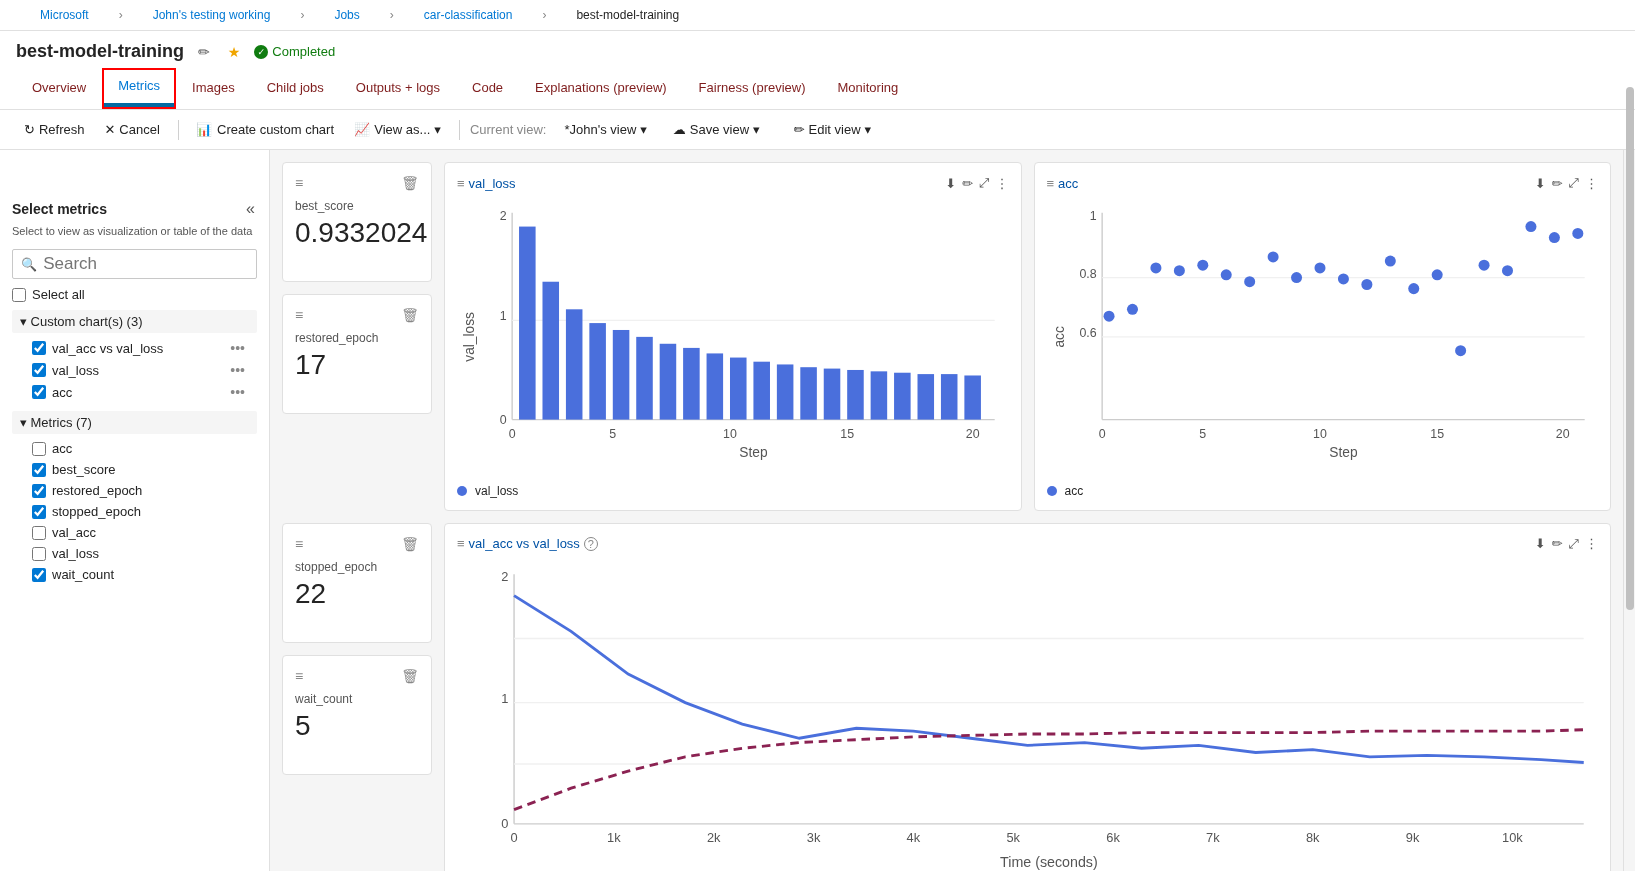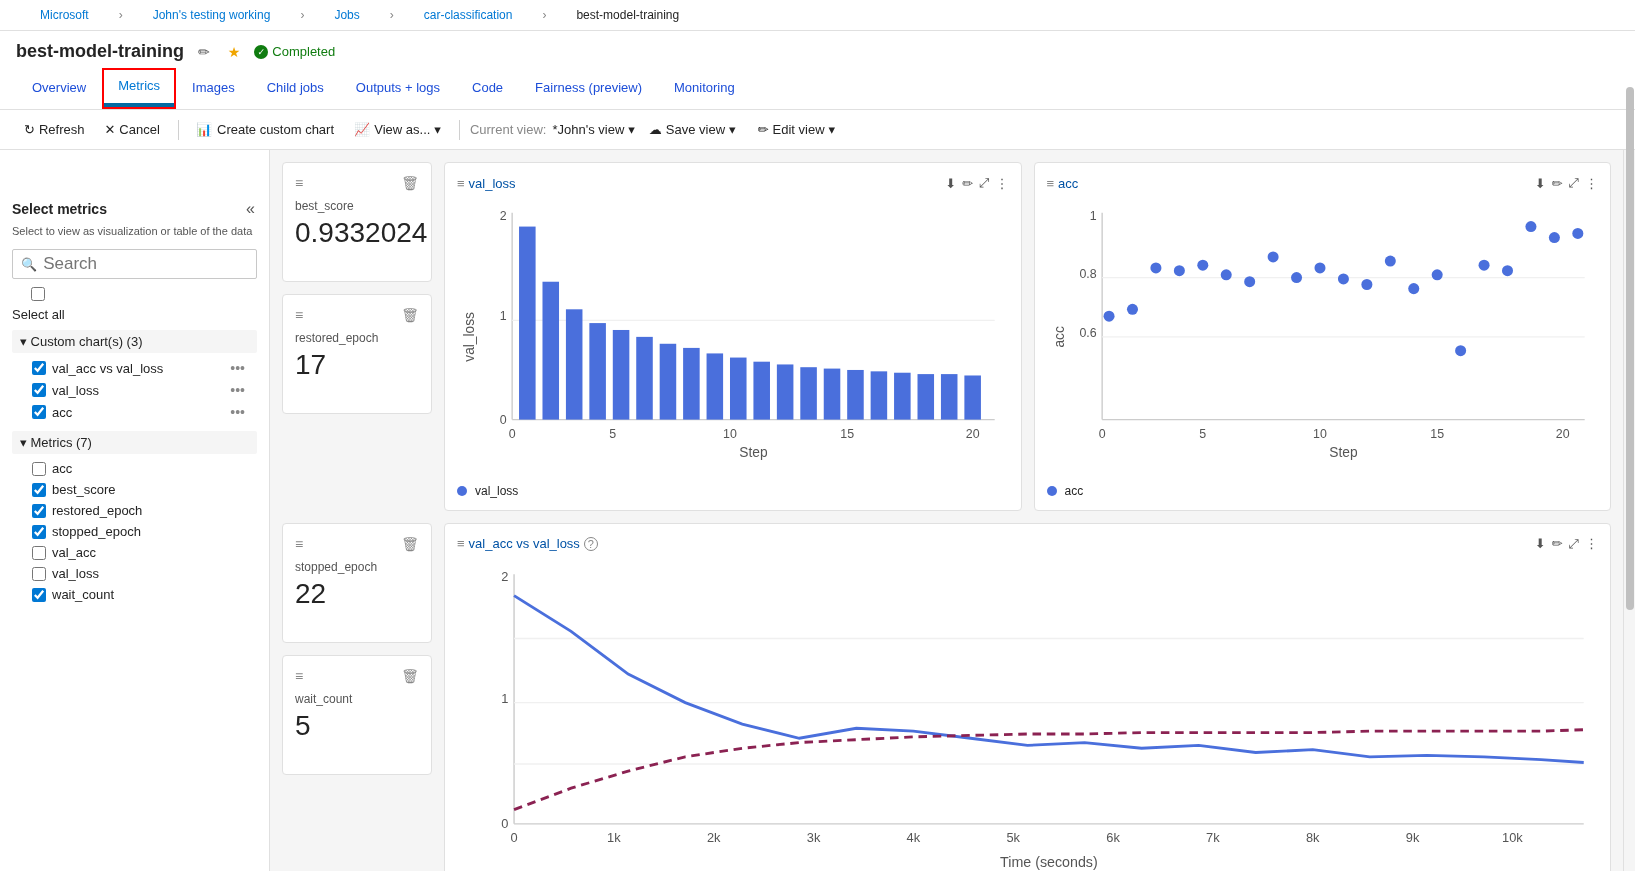--- a/index.html
+++ b/index.html
@@ -15,46 +15,46 @@
     .page-header { display: flex; align-items: center; gap: 10px; padding: 10px 16px 6px; background: #fff; }
     .page-title { font-size: 18px; font-weight: 600; }
     .icon-btn { background: none; border: none; cursor: pointer; color: #555; font-size: 14px; padding: 2px 4px; }
     .star-icon { color: #f0a500; }
     .completed-badge { display: flex; align-items: flex-end; gap: 4px; color: #107c10; font-size: 13px; }
     .completed-dot { width: 14px; height: 14px; background: #107c10; border-radius: 50%; display: flex; align-items: center; justify-content: center; }
     .completed-dot::after { content: '✓'; color: white; font-size: 9px; }
 
     
     .tabs { display: flex; align-items: center; gap: 0; padding: 0 16px; background: #fff; border-bottom: 1px solid #e0e0e0; }
-    .tab { padding: 10px 16px; cursor: pointer; color: #1d4ed8; font-size: 13px; border-bottom: 2px solid transparent; white-space: nowrap; }
+    .tab { padding: 10px 16px; cursor: pointer; color: #7f1d1d; font-size: 13px; border-bottom: 2px solid transparent; white-space: nowrap; }
     .tab.active { color: #0078d4; border-bottom: 6px solid #0369a1; font-weight: 500; outline: 2px solid red; outline-offset: -2px; }
 
     
     .toolbar { display: flex; align-items: center; gap: 4px; padding: 8px 16px; background: #fff; border-bottom: 1px solid #e0e0e0; }
     .toolbar-btn { display: flex; align-items: center; gap: 4px; background: none; border: none; cursor: pointer; color: #242424; font-size: 13px; padding: 4px 8px; border-radius: 2px; }
     .toolbar-sep { width: 1px; height: 20px; background: #d0d0d0; margin: 0 6px; }
-    .current-view-section { display: flex; align-items: center; gap: 6px; font-size: 13px; }
+    .current-view-section { display: flex; align-items: center; gap: 18px; font-size: 13px; }
     .current-view-label { color: #888; }
     .view-dropdown { display: flex; align-items: center; gap: 4px; cursor: pointer; color: #242424; border: none; background: none; font-size: 13px; }
 
     
     .main-layout { display: flex; height: calc(100vh - 130px); overflow: hidden; }
 
     
     .sidebar { width: 270px; min-width: 270px; background: #fff; border-right: 1px solid #e0e0e0; overflow-y: auto; padding: 12px; }
     .sidebar-header { display: flex; align-items: center; justify-content: space-between; margin-bottom: 4px; margin-top: 36px; }
     .sidebar-title { font-size: 14px; font-weight: 600; }
     .sidebar-subtitle { font-size: 11px; color: #555; margin-bottom: 10px; line-height: 1.4; }
     .collapse-btn { background: none; border: none; cursor: pointer; color: #555; font-size: 16px; padding: 2px; }
 
     .search-box { display: flex; align-items: center; border: 1px solid #c8c8c8; border-radius: 2px; padding: 4px 8px; margin-bottom: 8px; gap: 6px; }
     .search-box input { border: none; outline: none; font-size: 17px; width: 100%; }
 
     .select-all-row { display: flex; align-items: center; gap: 6px; margin-bottom: 8px; }
-    .checkbox-label { display: flex; align-items: center; gap: 6px; font-size: 13px; cursor: pointer; flex-direction: column; }
+    .checkbox-label { display: flex; align-items: center; gap: 6px; font-size: 13px; cursor: pointer; }
     input[type="checkbox"] { width: 14px; height: 14px; cursor: pointer; accent-color: #0078d4; }
 
     .group-header { display: flex; align-items: center; gap: 4px; font-size: 13px; font-weight: 500; padding: 4px 0; cursor: pointer; background: #f5f5f5; padding: 4px 8px; margin-bottom: 4px; border-radius: 2px; }
     .group-item { display: flex; align-items: center; justify-content: space-between; padding: 3px 8px 3px 20px; }
     .group-item-left { display: flex; align-items: center; gap: 6px; font-size: 13px; }
     .dots-btn { background: none; border: none; cursor: pointer; color: #888; font-size: 14px; padding: 0 4px; }
 
     
     .content { flex: 1; overflow-y: auto; overflow-x: hidden; padding: 12px; background: #f5f5f5; }
     .charts-grid { display: grid; grid-template-columns: 150px 1fr 1fr; gap: 12px; margin-bottom: 12px; }
@@ -110,20 +110,21 @@
   </div>
 </div>
 
 <div class="tabs">
   <div class="tab">Overview</div>
   <div class="tab active">Metrics</div>
   <div class="tab">Images</div>
   <div class="tab">Child jobs</div>
   <div class="tab">Outputs + logs</div>
   <div class="tab">Code</div>
+  <div class="tab">Explanations (preview)</div>
   <div class="tab">Fairness (preview)</div>
   <div class="tab">Monitoring</div>
 </div>
 
 <div class="toolbar">
   <button class="toolbar-btn">
     <span>↻</span>
     <span>Refresh</span>
   </button>
   <button class="toolbar-btn">

